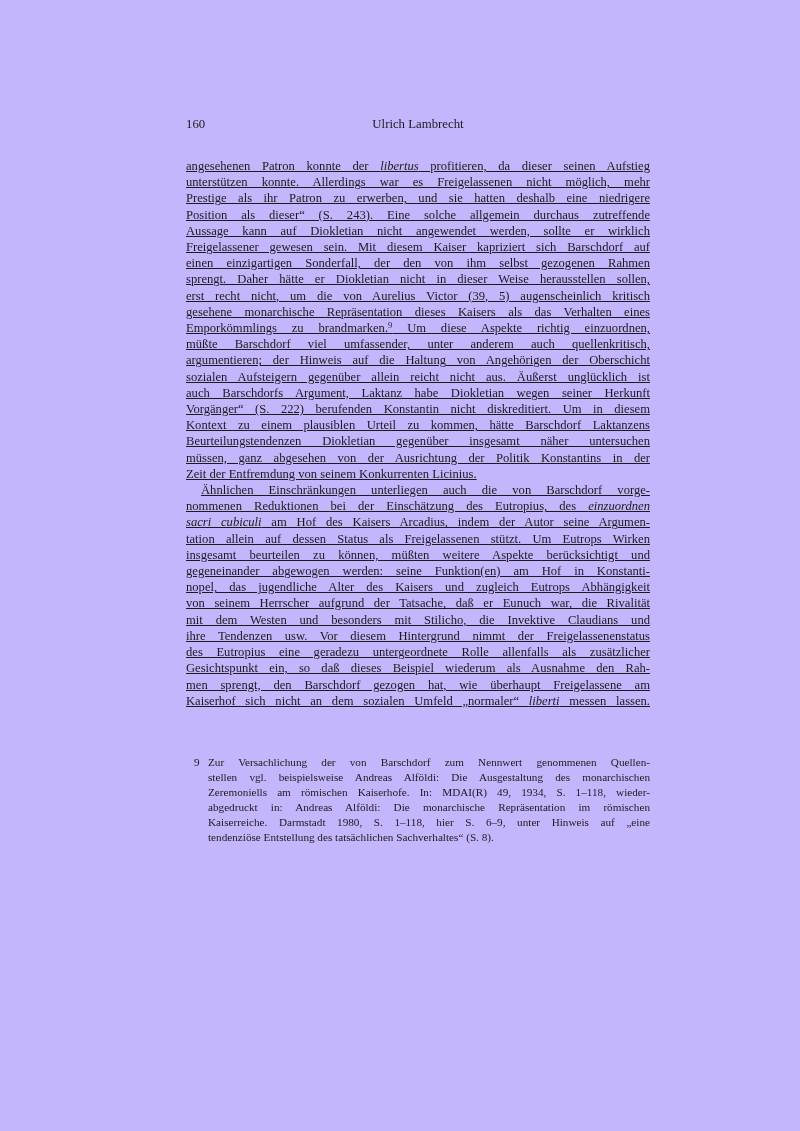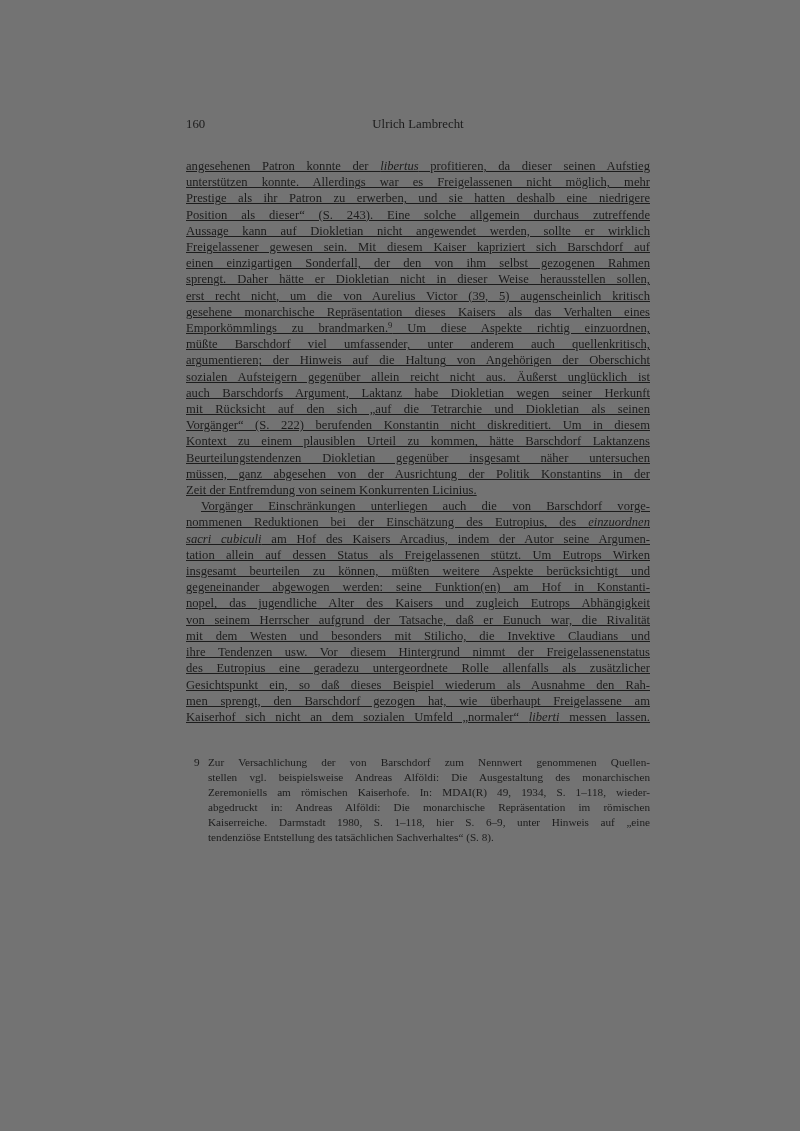--- a/index.html
+++ b/index.html
@@ -53,21 +53,21 @@
     width: 464px;
     font-size: 11.2px;
     line-height: 15.05px;
   }
   .fn-num { position: absolute; left: 8px; top: 0; }
   .fn-body { margin-left: 22px; }
 </style>
 </head>
 <body>
 
-<div class="page" style="color: rgb(28, 28, 28); background: #737373;">
+<div class="page" style="color: rgb(28, 28, 28); background: #c4b5fd;">
   <div class="header">
     <span class="pagenum">160</span>
     <span class="runtitle">Ulrich Lambrecht</span>
   </div>
   <div class="bodytext">
       <div class="para">
         <div class="line"><span>angesehenen Patron konnte der </span><em>libertus</em><span> profitieren, da dieser seinen Aufstieg</span></div>
         <div class="line"><span>unterstützen konnte. Allerdings war es Freigelassenen nicht möglich, mehr</span></div>
         <div class="line"><span>Prestige als ihr Patron zu erwerben, und sie hatten deshalb eine niedrigere</span></div>
         <div class="line"><span>Position als dieser“ (S. 243). Eine solche allgemein durchaus zutreffende</span></div>
@@ -75,29 +75,28 @@
         <div class="line"><span>Freigelassener gewesen sein. Mit diesem Kaiser kapriziert sich Barschdorf auf</span></div>
         <div class="line"><span>einen einzigartigen Sonderfall, der den von ihm selbst gezogenen Rahmen</span></div>
         <div class="line"><span>sprengt. Daher hätte er Diokletian nicht in dieser Weise herausstellen sollen,</span></div>
         <div class="line"><span>erst recht nicht, um die von Aurelius Victor (39, 5) augenscheinlich kritisch</span></div>
         <div class="line"><span>gesehene monarchische Repräsentation dieses Kaisers als das Verhalten eines</span></div>
         <div class="line"><span>Emporkömmlings zu brandmarken.</span><sup class="fnref">9</sup><span> Um diese Aspekte richtig einzuordnen,</span></div>
         <div class="line"><span>müßte Barschdorf viel umfassender, unter anderem auch quellenkritisch,</span></div>
         <div class="line"><span>argumentieren; der Hinweis auf die Haltung von Angehörigen der Oberschicht</span></div>
         <div class="line"><span>sozialen Aufsteigern gegenüber allein reicht nicht aus. Äußerst unglücklich ist</span></div>
         <div class="line"><span>auch Barschdorfs Argument, Laktanz habe Diokletian wegen seiner Herkunft</span></div>
-        <div class="line"><span>mit Rücksicht auf den sich „auf die Tetrarchie und Diokletian als seinen</span></div>
         <div class="line"><span>Vorgänger“ (S. 222) berufenden Konstantin nicht diskreditiert. Um in diesem</span></div>
         <div class="line"><span>Kontext zu einem plausiblen Urteil zu kommen, hätte Barschdorf Laktanzens</span></div>
         <div class="line"><span>Beurteilungstendenzen Diokletian gegenüber insgesamt näher untersuchen</span></div>
         <div class="line"><span>müssen, ganz abgesehen von der Ausrichtung der Politik Konstantins in der</span></div>
         <div class="line endpara"><span>Zeit der Entfremdung von seinem Konkurrenten Licinius.</span></div>
       </div>
       <div class="para indent">
-        <div class="line"><span>Vorgänger Einschränkungen unterliegen auch die von Barschdorf vorge-</span></div>
+        <div class="line"><span>Ähnlichen Einschränkungen unterliegen auch die von Barschdorf vorge-</span></div>
         <div class="line"><span>nommenen Reduktionen bei der Einschätzung des Eutropius, des </span><em>einzuordnen</em></div>
         <div class="line"><em>sacri cubiculi</em><span> am Hof des Kaisers Arcadius, indem der Autor seine Argumen-</span></div>
         <div class="line"><span>tation allein auf dessen Status als Freigelassenen stützt. Um Eutrops Wirken</span></div>
         <div class="line"><span>insgesamt beurteilen zu können, müßten weitere Aspekte berücksichtigt und</span></div>
         <div class="line"><span>gegeneinander abgewogen werden: seine Funktion(en) am Hof in Konstanti-</span></div>
         <div class="line"><span>nopel, das jugendliche Alter des Kaisers und zugleich Eutrops Abhängigkeit</span></div>
         <div class="line"><span>von seinem Herrscher aufgrund der Tatsache, daß er Eunuch war, die Rivalität</span></div>
         <div class="line"><span>mit dem Westen und besonders mit Stilicho, die Invektive Claudians und</span></div>
         <div class="line"><span>ihre Tendenzen usw. Vor diesem Hintergrund nimmt der Freigelassenenstatus</span></div>
         <div class="line"><span>des Eutropius eine geradezu untergeordnete Rolle allenfalls als zusätzlicher</span></div>

